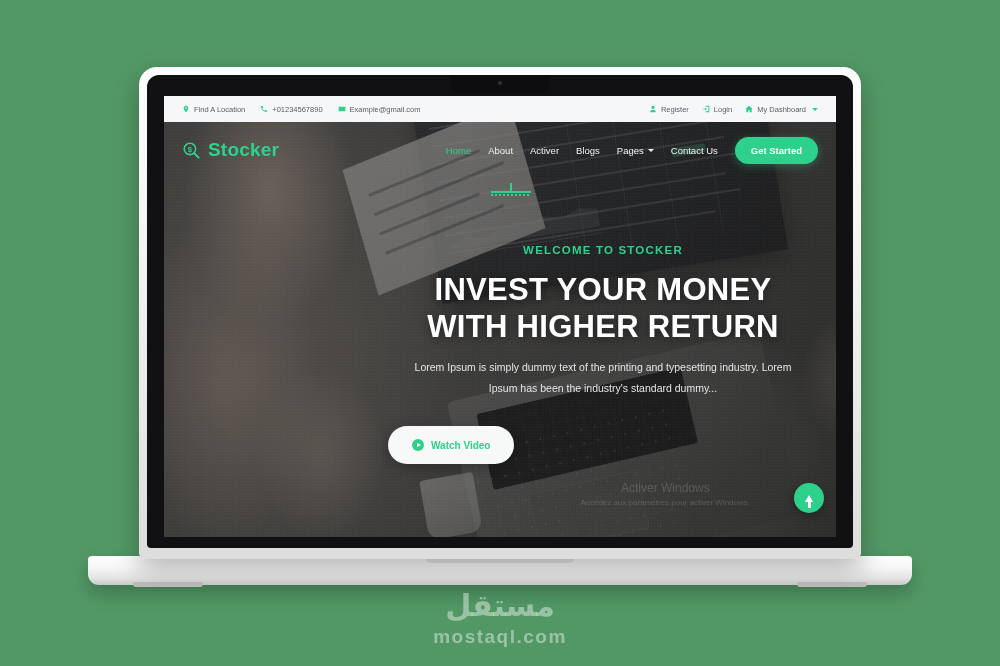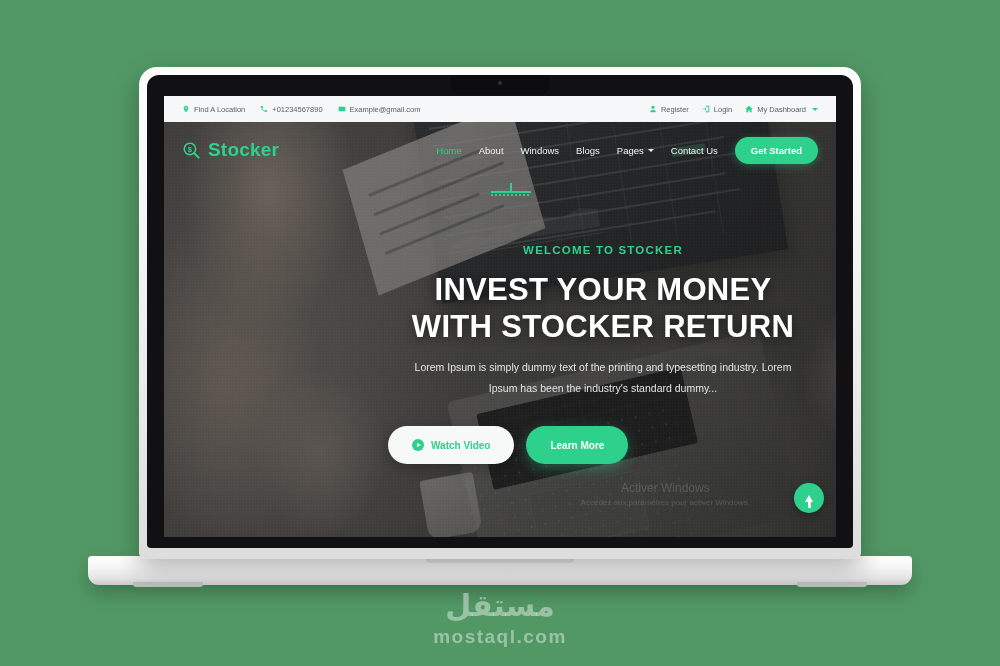--- a/index.html
+++ b/index.html
@@ -334,54 +334,51 @@
           </div>
 
           <div class="menu">
             <a href="#" class="active">
               <span>Home</span>
             </a>
             <a href="#">
               <span>About</span>
             </a>
             <a href="#">
-              <span>Windows</span>
+              <span>Activer</span>
             </a>
             <a href="#">
               <span>Blogs</span>
             </a>
             <a href="#">
               <span>Pages</span>
               <span class="chev-w"></span>
             </a>
             <a href="#">
               <span>Contact Us</span>
             </a>
             <button class="btn-started">Get Started</button>
           </div>
         </div>
 
         <div class="hero-content">
           <div class="eyebrow">WELCOME TO STOCKER</div>
           <h1 class="h1">
             <span>INVEST YOUR MONEY</span>
-            <span>WITH STOCKER RETURN</span>
+            <span>WITH HIGHER RETURN</span>
           </h1>
           <p class="lead">
             <span>Lorem Ipsum is simply dummy text of the printing and typesetting</span>
             <span>industry. Lorem Ipsum has been the industry's standard dummy...</span>
           </p>
           <div class="cta">
             <button class="btn btn-watch">
               <span class="play-ico"></span>
               <span>Watch Video</span>
             </button>
-            <button class="btn btn-learn">
-              <span>Learn More</span>
-            </button>
           </div>
         </div>
 
         <div class="winmark">
           <div class="w1">Activer Windows</div>
           <div class="w2">Accédez aux paramètres pour activer Windows.</div>
         </div>
 
         <button class="scrolltop">
           <span class="arrow-up"></span>

